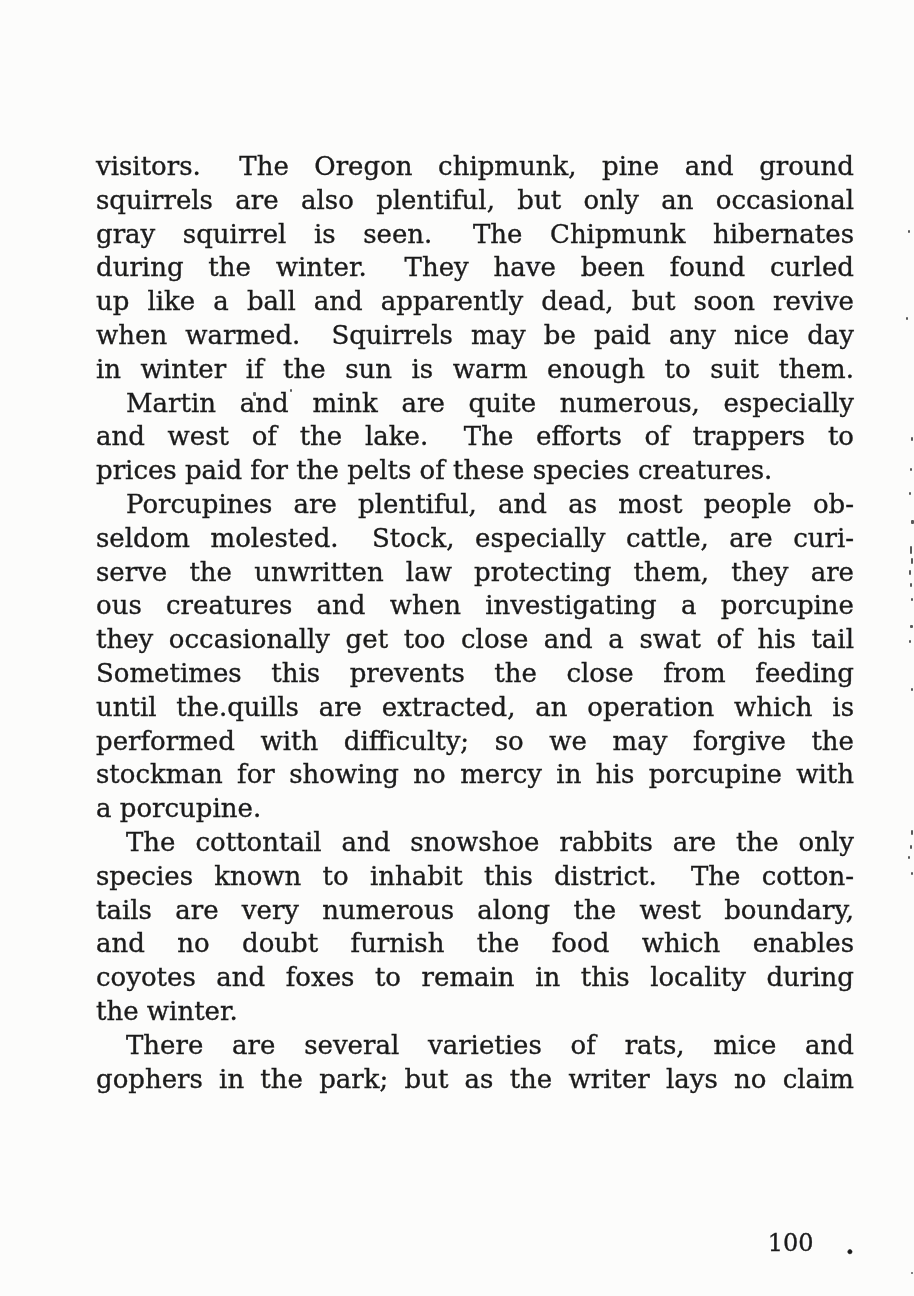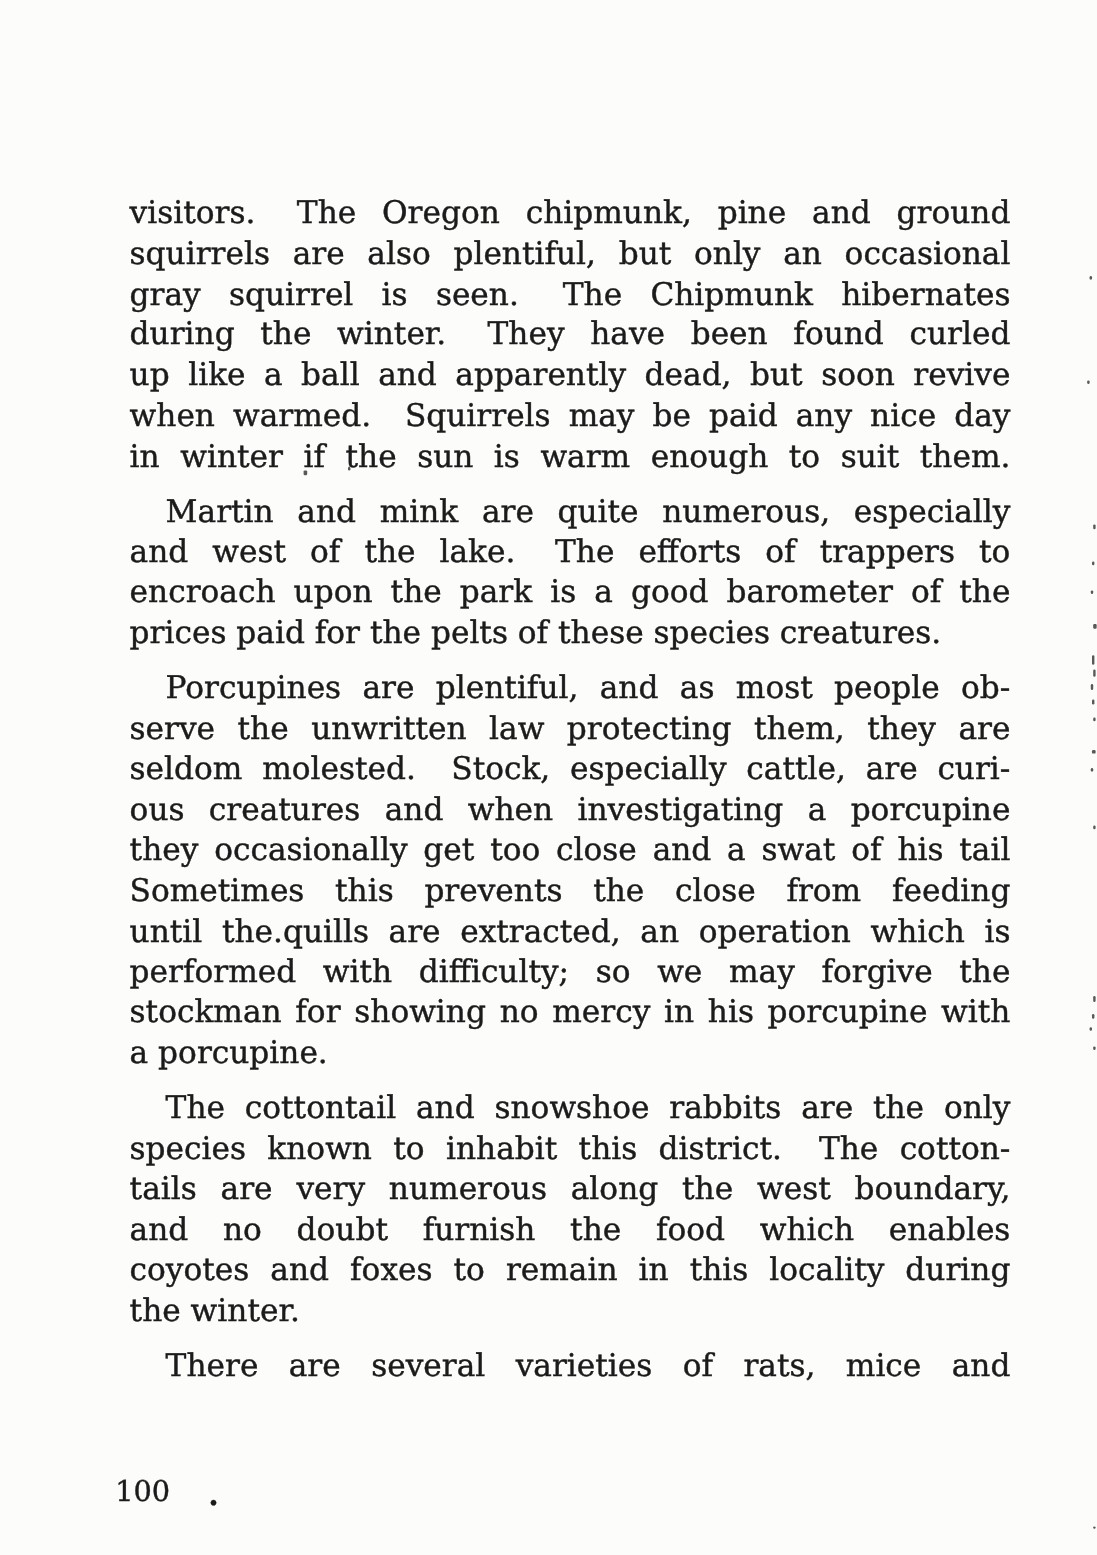--- a/index.html
+++ b/index.html
@@ -18,39 +18,39 @@
   .text-block {
     position: absolute;
     left: 96px;
     top: 150px;
     width: 758px;
     font-size: 26px;
     line-height: 33.8px;
     -webkit-text-stroke: 0.35px #1b1b1b;
   }
 
-  .para { margin: 12px; padding: 0; }
+  .para { margin: 0; padding: 0; }
 
   .line {
     text-align: justify;
     text-align-last: justify;
     -moz-text-align-last: justify;
   }
   .line.natural {
     text-align-last: left;
     -moz-text-align-last: left;
   }
   .line.indent { text-indent: 30px; }
 
   .footer {
     position: absolute;
     left: 96px;
     top: 1228px;
     width: 758px;
-    text-align: left;
+    text-align: right;
     font-size: 24px;
     line-height: 30px;
     -webkit-text-stroke: 0.35px #1b1b1b;
   }
   .stray-dot {
     display: inline-block;
     margin-left: 32px;
     transform: translateY(3px);
     font-weight: bold;
   }
@@ -73,45 +73,45 @@
         <div class="line">squirrels are also plentiful, but only an occasional</div>
         <div class="line">gray squirrel is seen.  The Chipmunk hibernates</div>
         <div class="line">during the winter.  They have been found curled</div>
         <div class="line">up like a ball and apparently dead, but soon revive</div>
         <div class="line">when warmed.  Squirrels may be paid any nice day</div>
         <div class="line">in winter if the sun is warm enough to suit them.</div>
       </div>
       <div class="para">
         <div class="line indent">Martin and mink are quite numerous, especially</div>
         <div class="line">and west of the lake.  The efforts of trappers to</div>
-        <div class="line">encroach upon the park is a good barometer of the</div>
         <div class="line natural">prices paid for the pelts of these species creatures.</div>
       </div>
       <div class="para">
         <div class="line indent">Porcupines are plentiful, and as most people ob-</div>
+        <div class="line">seldom molested.  Stock, especially cattle, are curi-</div>
         <div class="line">serve the unwritten law protecting them, they are</div>
-        <div class="line">seldom molested.  Stock, especially cattle, are curi-</div>
         <div class="line">ous creatures and when investigating a porcupine</div>
         <div class="line">they occasionally get too close and a swat of his tail</div>
         <div class="line">Sometimes this prevents the close from feeding</div>
         <div class="line">until the.quills are extracted, an operation which is</div>
         <div class="line">performed with difficulty; so we may forgive the</div>
         <div class="line">stockman for showing no mercy in his porcupine with</div>
         <div class="line natural">a porcupine.</div>
       </div>
       <div class="para">
         <div class="line indent">The cottontail and snowshoe rabbits are the only</div>
         <div class="line">species known to inhabit this district.  The cotton-</div>
         <div class="line">tails are very numerous along the west boundary,</div>
         <div class="line">and no doubt furnish the food which enables</div>
         <div class="line">coyotes and foxes to remain in this locality during</div>
         <div class="line natural">the winter.</div>
       </div>
       <div class="para">
         <div class="line indent">There are several varieties of rats, mice and</div>
+        <div class="line">gophers in the park; but as the writer lays no claim</div>
       </div>
     </main>
 
   <footer class="footer">
     <span>100</span><span class="stray-dot">.</span>
   </footer>
 
 <i class="speck" style="left: 908px; top: 230px; width: 2px; height: 3px;"></i>
     <i class="speck" style="left: 906px; top: 317px; width: 2px; height: 3px;"></i>
     <i class="speck" style="left: 911px; top: 437px; width: 2px; height: 4px;"></i>

